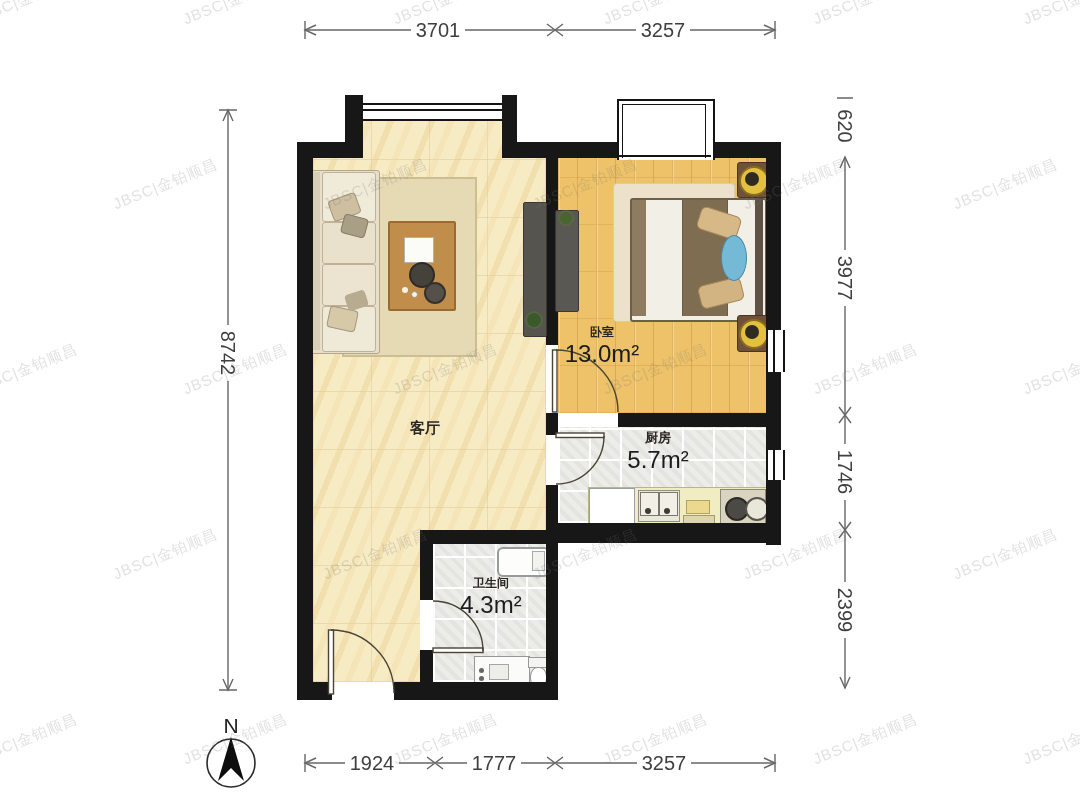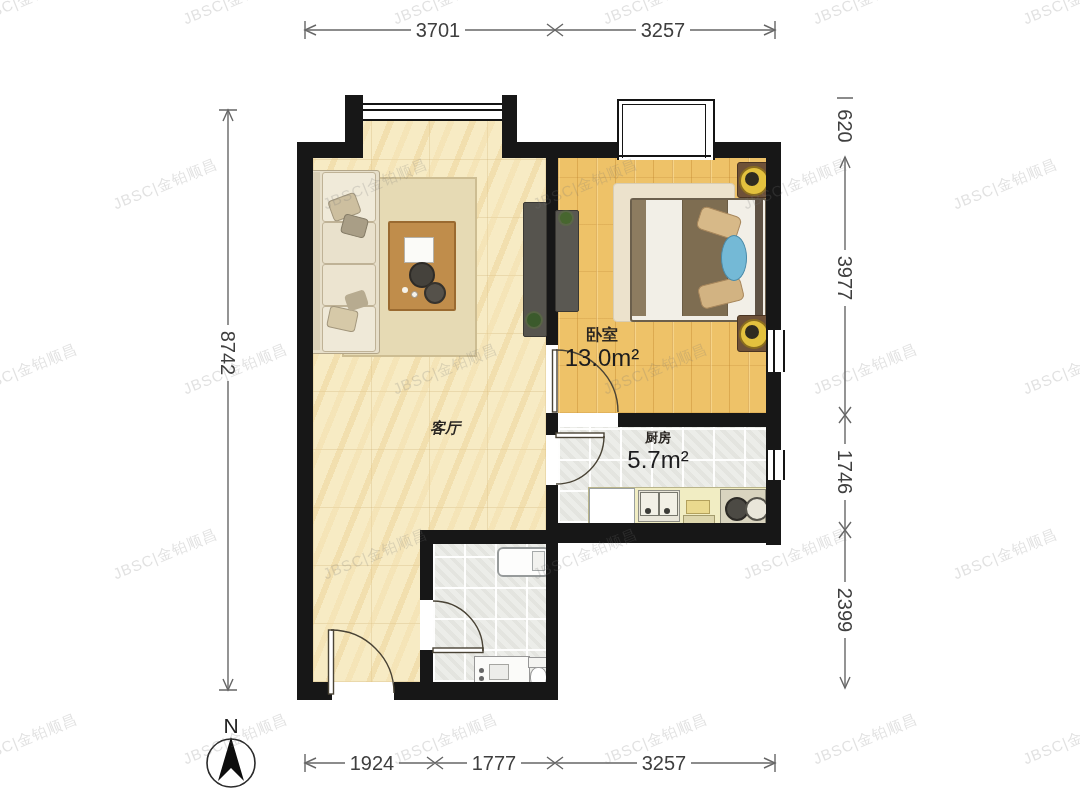--- a/index.html
+++ b/index.html
@@ -21,21 +21,21 @@
     repeating-linear-gradient(45deg, rgba(206,206,199,.28) 0 4px, transparent 4px 9px);}
   .exterior{z-index:12;background:#ffffff;}
   .rug{z-index:15;}
   .furn{z-index:20;}
   .wall{z-index:30;background:#171717;}
   .opening{z-index:31;background:#ffffff;}
   .win{z-index:32;background:#ffffff;}
   .tvp{z-index:32;}
   #plan-svg{z-index:35;}
   .room-label{z-index:40;text-align:center;line-height:1.15;}
-  .room-name{font-weight:600;font-size:16px;color:#2a2622;}
+  .room-name{font-weight:600;font-size:12px;color:#2a2622;}
   .room-area{font-weight:400;font-size:24px;color:#1c1c1e;}
   #watermark-layer{z-index:60;left:0;top:0;width:1080px;height:810px;pointer-events:none;}
   .wm{position:absolute;transform:rotate(-22deg);font-size:15px;letter-spacing:1px;
       color:rgba(120,120,120,0.22);white-space:nowrap;}
   #disclaimer{z-index:70;right:3px;top:769px;font-family:"Liberation Serif","DejaVu Serif",serif;
       font-size:29px;letter-spacing:2px;color:#dd3f3c;font-weight:500;}
 </style>
 </head>
 <body>
 
@@ -210,30 +210,34 @@
       <text x="845" y="610" dominant-baseline="central" transform="rotate(90 845 610)">2399</text>
     </g>
 
     <g>
       <circle cx="231" cy="763" r="24" fill="#ffffff" stroke="#2b2b2b" stroke-width="1.6"></circle>
       <polygon points="231,737 244,781 231,768 218,781" fill="#0d0d0d"></polygon>
       <text x="231" y="733" text-anchor="middle" font-size="21" fill="#1e1e1e" font-family="Liberation Sans, DejaVu Sans, sans-serif">N</text>
     </g>
   </svg>
 
-  <div class="abs room-label" style="left:410px;top:419px;width:70px;font-style:italic;">
+  <div class="abs room-label" style="left:390px;top:419px;width:70px;">
     <div class="room-name" style="font-size:15px;font-weight:700;">客厅</div>
   </div>
   <div class="abs room-label" style="left:552px;top:326px;width:100px;">
     <div class="room-name">卧室</div>
     <div class="room-area">13.0m²</div>
   </div>
   <div class="abs room-label" style="left:608px;top:431px;width:100px;">
     <div class="room-name" style="font-size:13px;">厨房</div>
     <div class="room-area">5.7m²</div>
+  </div>
+  <div class="abs room-label" style="left:441px;top:577px;width:100px;">
+    <div class="room-name">卫生间</div>
+    <div class="room-area">4.3m²</div>
   </div>
 
   <div id="watermark-layer" class="abs">
       <span class="wm" style="left: -30px; top: -10px;">JBSC|金铂顺昌</span>
       <span class="wm" style="left: 180px; top: -10px;">JBSC|金铂顺昌</span>
       <span class="wm" style="left: 390px; top: -10px;">JBSC|金铂顺昌</span>
       <span class="wm" style="left: 600px; top: -10px;">JBSC|金铂顺昌</span>
       <span class="wm" style="left: 810px; top: -10px;">JBSC|金铂顺昌</span>
       <span class="wm" style="left: 1020px; top: -10px;">JBSC|金铂顺昌</span>
       <span class="wm" style="left: 110px; top: 175px;">JBSC|金铂顺昌</span>

